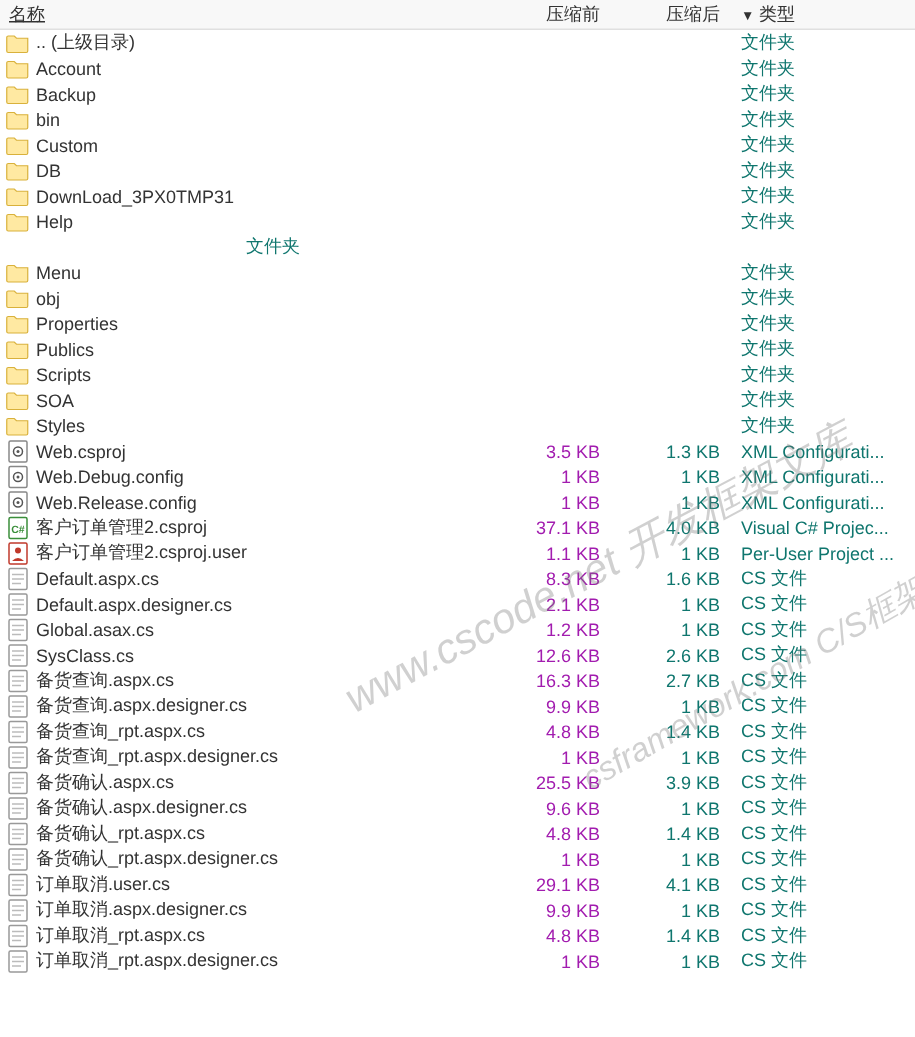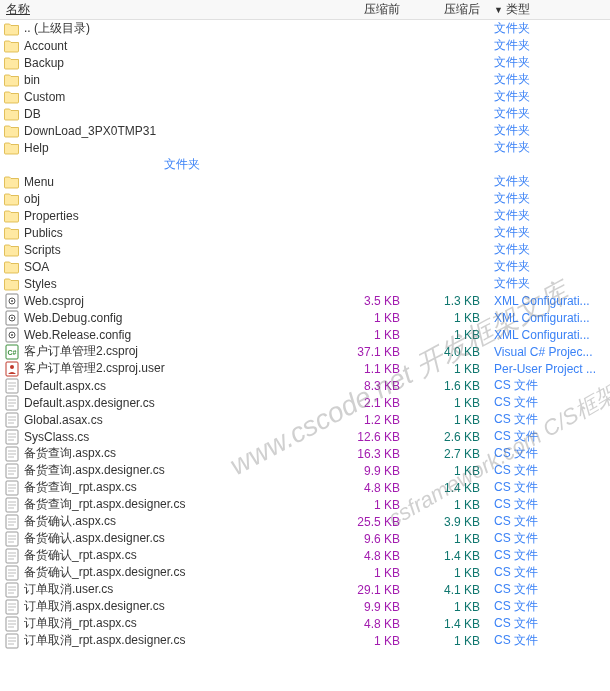--- a/index.html
+++ b/index.html
@@ -38,21 +38,21 @@
   flex: 1;
   display: flex;
   align-items: center;
   padding-left: 4px;
   white-space: nowrap;
   overflow: hidden;
   text-align: right;
 }
 .cell-before { width: 80px; text-align: right; padding-right: 10px; color: #a21caf; }
 .cell-after { width: 80px; text-align: right; padding-right: 10px; color: #0f766e; }
-.cell-type { width: 120px; text-align: left; padding-left: 4px; color: #3b82f6; white-space: nowrap; overflow: hidden; }
+.cell-type { width: 120px; text-align: left; padding-left: 4px; color: #0f766e; white-space: nowrap; overflow: hidden; }
 .icon {
   width: 16px;
   height: 16px;
   margin-right: 4px;
   flex-shrink: 0;
   display: inline-flex;
   align-items: center;
   justify-content: center;
 }
 .watermark1, .watermark2 {

